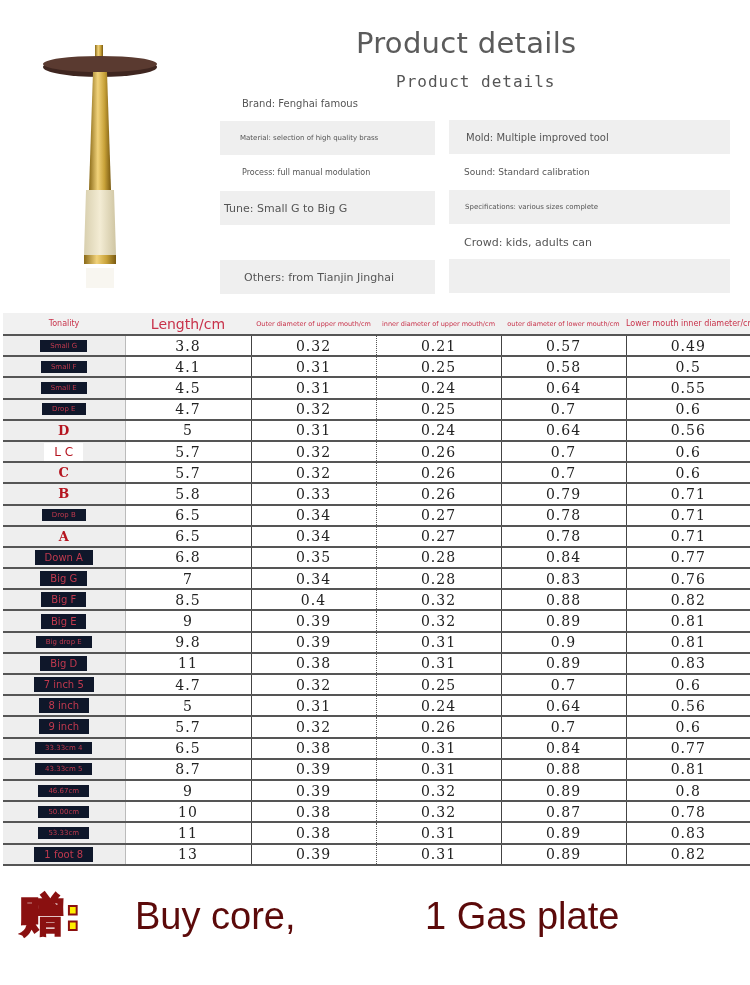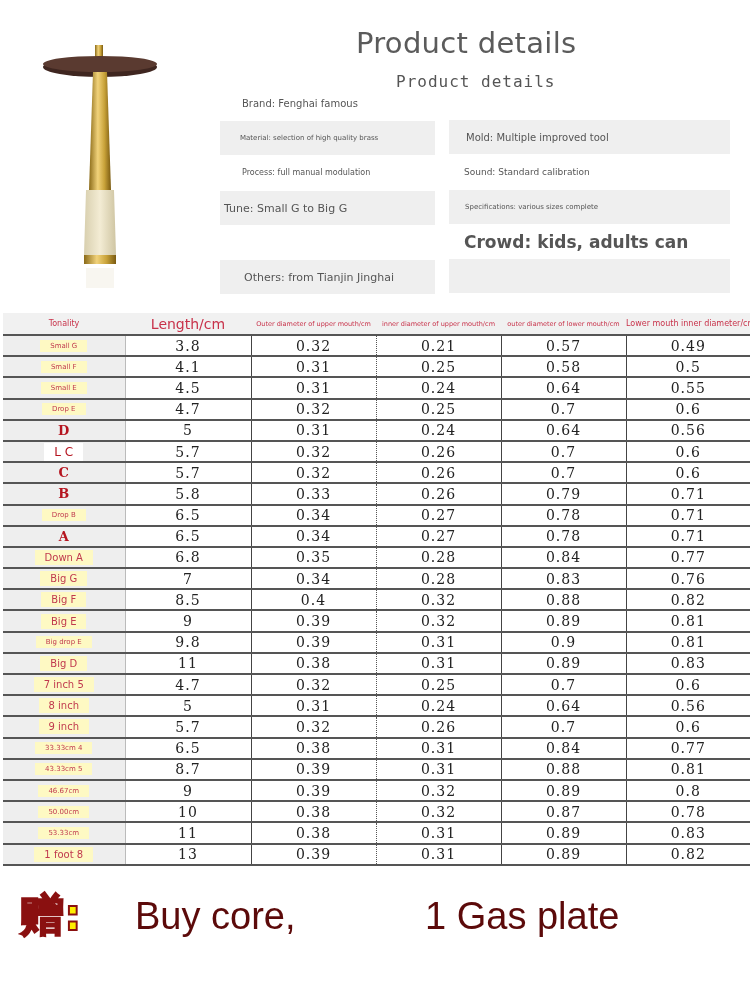--- a/index.html
+++ b/index.html
@@ -13,30 +13,30 @@
 
   .spec { position: absolute; color: #555; display: flex; align-items: center; padding-left: 20px; text-align: right; }
   .spec.shaded { background: #efefef; }
   .s-brand { left: 222px; top: 88px; width: 214px; height: 30px; font-size: 10px; }
   .s-material { left: 220px; top: 121px; width: 215px; height: 34px; font-size: 7px; }
   .s-mold { left: 449px; top: 120px; width: 281px; height: 34px; font-size: 10px; padding-left: 17px; }
   .s-process { left: 222px; top: 158px; width: 214px; height: 28px; font-size: 8px; }
   .s-sound { left: 449px; top: 158px; width: 281px; height: 28px; font-size: 9px; padding-left: 15px; }
   .s-tune { left: 220px; top: 191px; width: 215px; height: 34px; font-size: 11px; padding-left: 4px; }
   .s-specs { left: 449px; top: 190px; width: 281px; height: 34px; font-size: 7px; padding-left: 16px; }
-  .s-crowd { left: 449px; top: 228px; width: 281px; height: 28px; font-size: 17px; padding-left: 15px; font-weight: bold; }
+  .s-crowd { left: 449px; top: 228px; width: 281px; height: 28px; font-size: 11px; padding-left: 15px; }
   .s-others { left: 220px; top: 260px; width: 215px; height: 34px; font-size: 11px; padding-left: 24px; }
   .s-blank { left: 449px; top: 259px; width: 281px; height: 34px; }
 
   
   .tbl { position: absolute; left: 3px; top: 313px; width: 747px; border-collapse: collapse; table-layout: fixed; }
   .tbl td, .tbl th { height: 21.2px; border-bottom: 2px solid #555; text-align: center; vertical-align: middle; padding: 0; }
   .tbl th { height: 22px; font-weight: normal; color: #c8324a; background: #f1f1f1; white-space: nowrap; overflow: hidden; }
   .tbl td.tone { background: #eeeeee; color: #c0394e; font-size: 7px; border-right: 1px solid #bbb; }
-  .tbl td.tone span { background: #fef9c3; display: inline-block; padding: 2px 10px; }
+  .tbl td.tone span { background: #0f172a; display: inline-block; padding: 2px 10px; }
   .tbl td.tone.bigbold span { font-size: 13px; font-weight: bold; font-family: "DejaVu Serif", serif; color: #b5141f; background: transparent; }
   .tbl td.tone.mid span { font-size: 10px; }
   .tbl td.num { font-family: "DejaVu Serif", serif; font-size: 14px; color: #222; border-right: 1.5px solid #444; background: #fff; letter-spacing: 1px; }
   .tbl td.num.dotted { border-right: 1px dotted #555; }
   .tbl td.num.last { border-right: none; }
   .th-tone { font-size: 8px; }
   .th-len { font-size: 14px; }
   .th-small { font-size: 6.5px; }
   .th-lower { font-size: 8px; }
 

